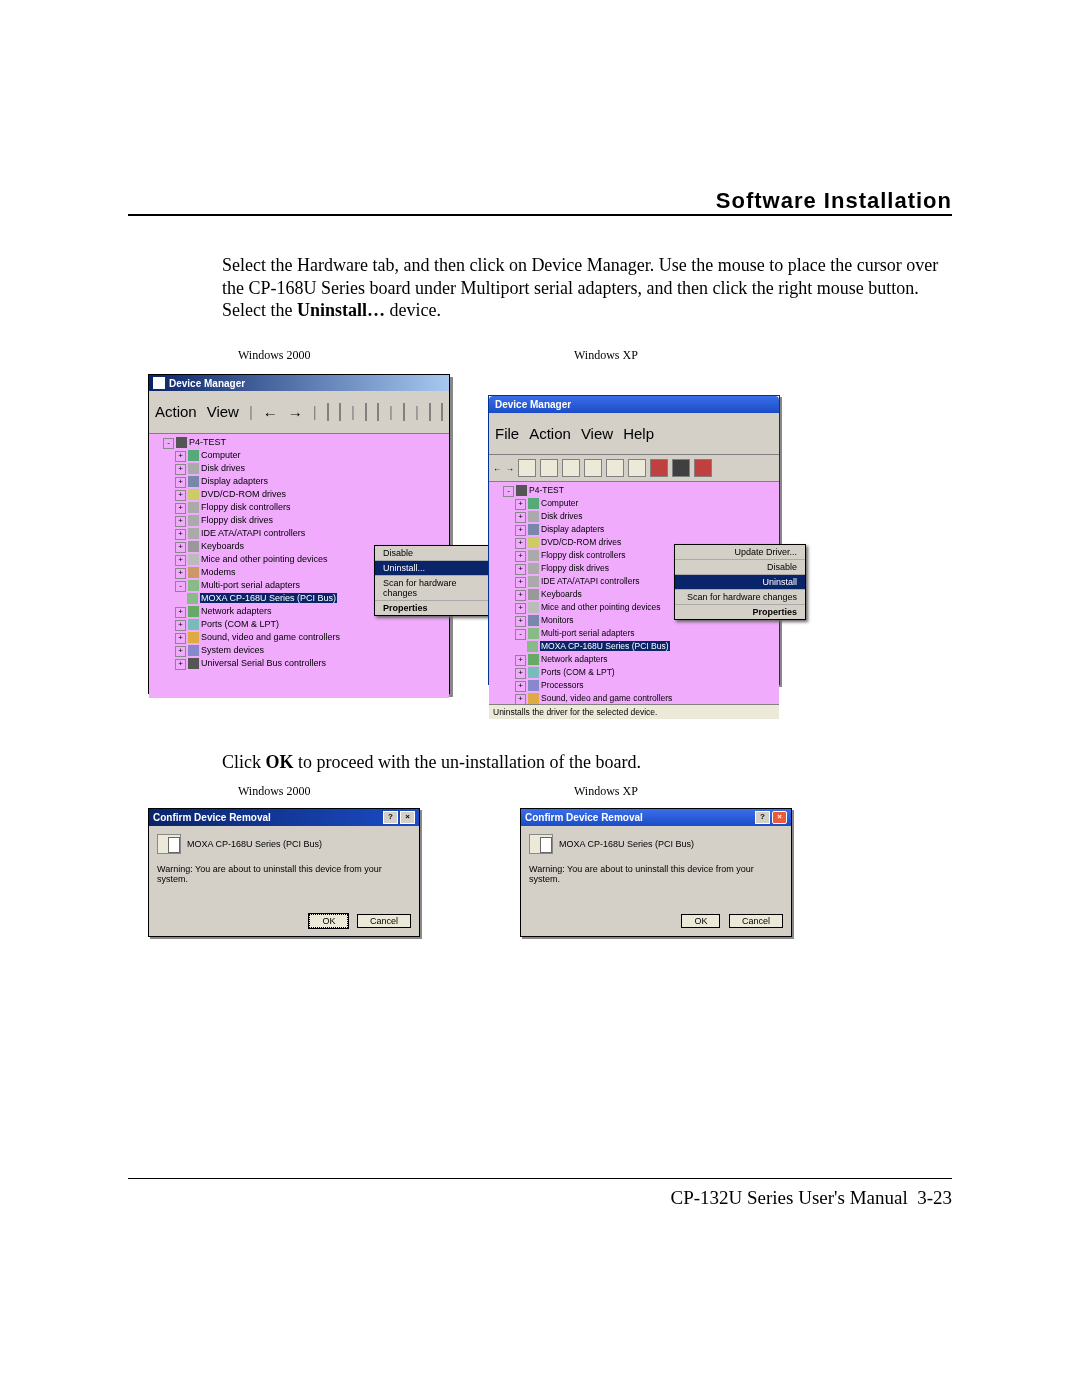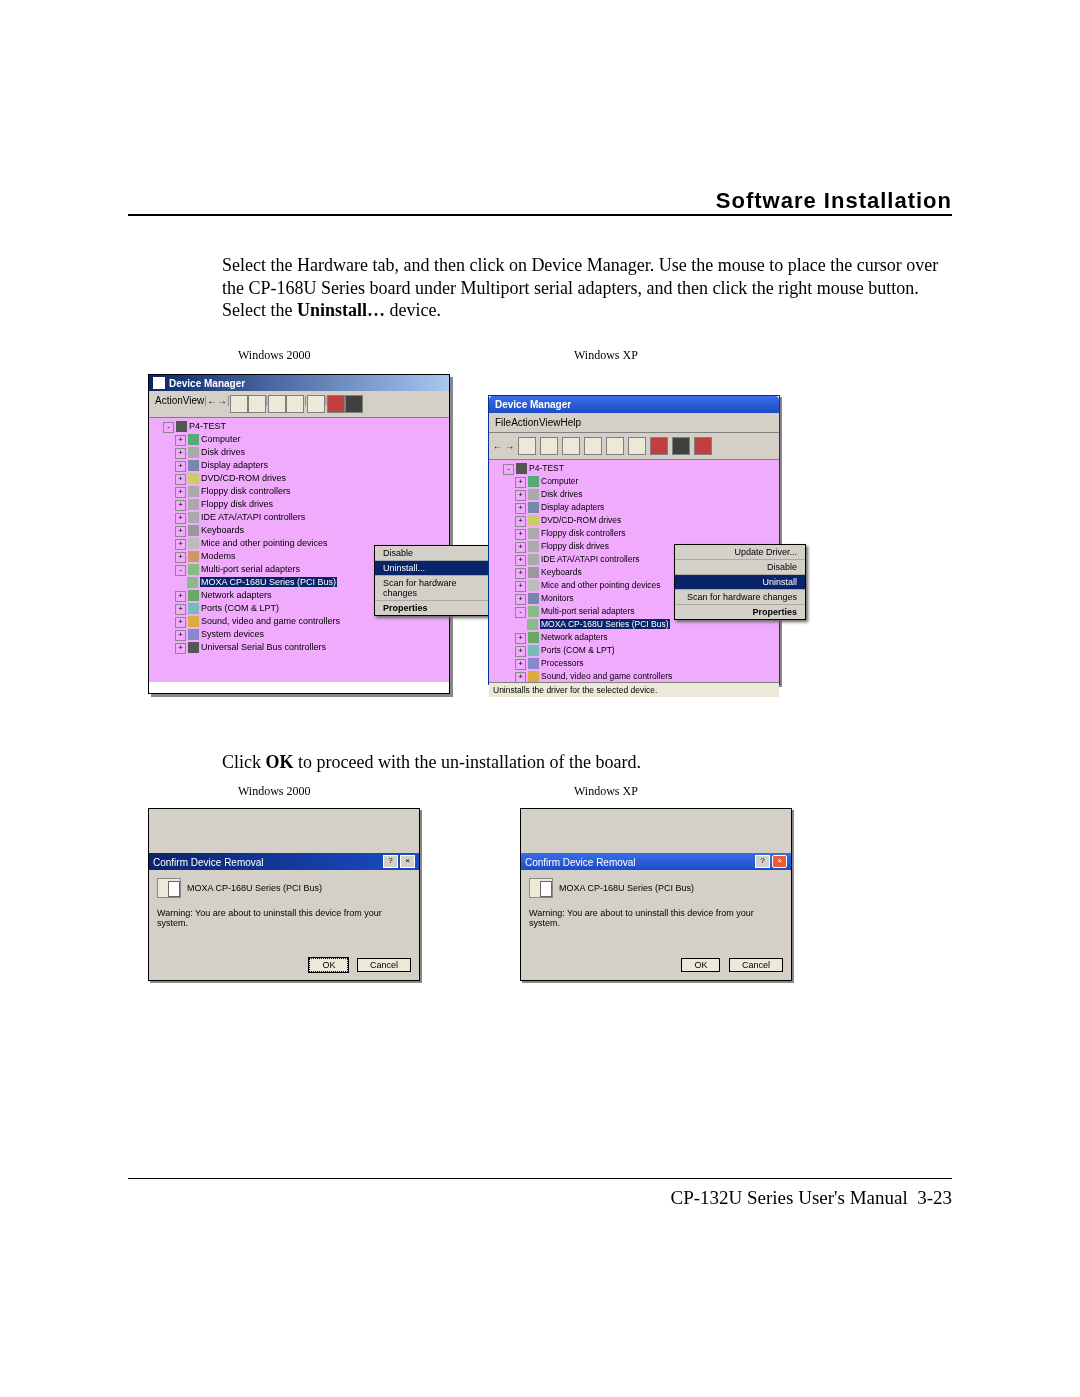--- a/index.html
+++ b/index.html
@@ -67,22 +67,23 @@
     font-weight:bold;
     padding:2px 4px;
     display:flex;
     align-items:center;
     gap:4px;
     font-size:10px;
   }
   .dm2000 .menubar, .dmxp .menubar {
     background:#d4d0c8;
     display:flex;
-    padding:4px 6px;
-    font-size:10px;
+    gap:10px;
+    padding:12px 6px;
+    font-size:15px;
     border-bottom:1px solid #808080;
   }
   .dm2000 .menubar span, .dmxp .menubar span { text-decoration: none; }
   .dm2000 .toolbar, .dmxp .toolbar {
     background:#d4d0c8;
     display:flex;
     gap:4px;
     padding:2px 4px;
     border-bottom:1px solid #808080;
     align-items:center;
@@ -157,22 +158,22 @@
   .confirm {
     position:absolute;
     width:270px;
     border:1px solid #000;
     background:#d4d0c8;
     font-family:Tahoma,Arial,sans-serif;
     font-size:9px;
     box-shadow:2px 2px 0 #888;
   }
   .confirm .titlebar {
-    color:#fff;font-weight:normal;padding:2px 4px;font-size:10px;
-    display:flex;justify-content:space-between;align-items:flex-end;margin-top:44px;
+    color:#fff;font-weight:bold;padding:2px 4px;font-size:10px;
+    display:flex;justify-content:space-between;align-items:center;
   }
   .confirm.w2k .titlebar { background:linear-gradient(to right,#0a2469,#1b4cc7);}
   .confirm.wxp .titlebar { background:linear-gradient(to bottom,#3a6ee8,#1b4cc7);}
   .confirm .cbody { padding:8px;background:#d4d0c8; }
   .confirm .device { display:flex;align-items:center;gap:6px;margin-bottom:10px;}
   .confirm .warn { font-size:9px;margin-bottom:30px;}
   .confirm .btns { text-align:right; }
   .confirm button {
     font-family:Tahoma,Arial,sans-serif;font-size:9px;
     padding:1px 12px;margin-left:6px;

